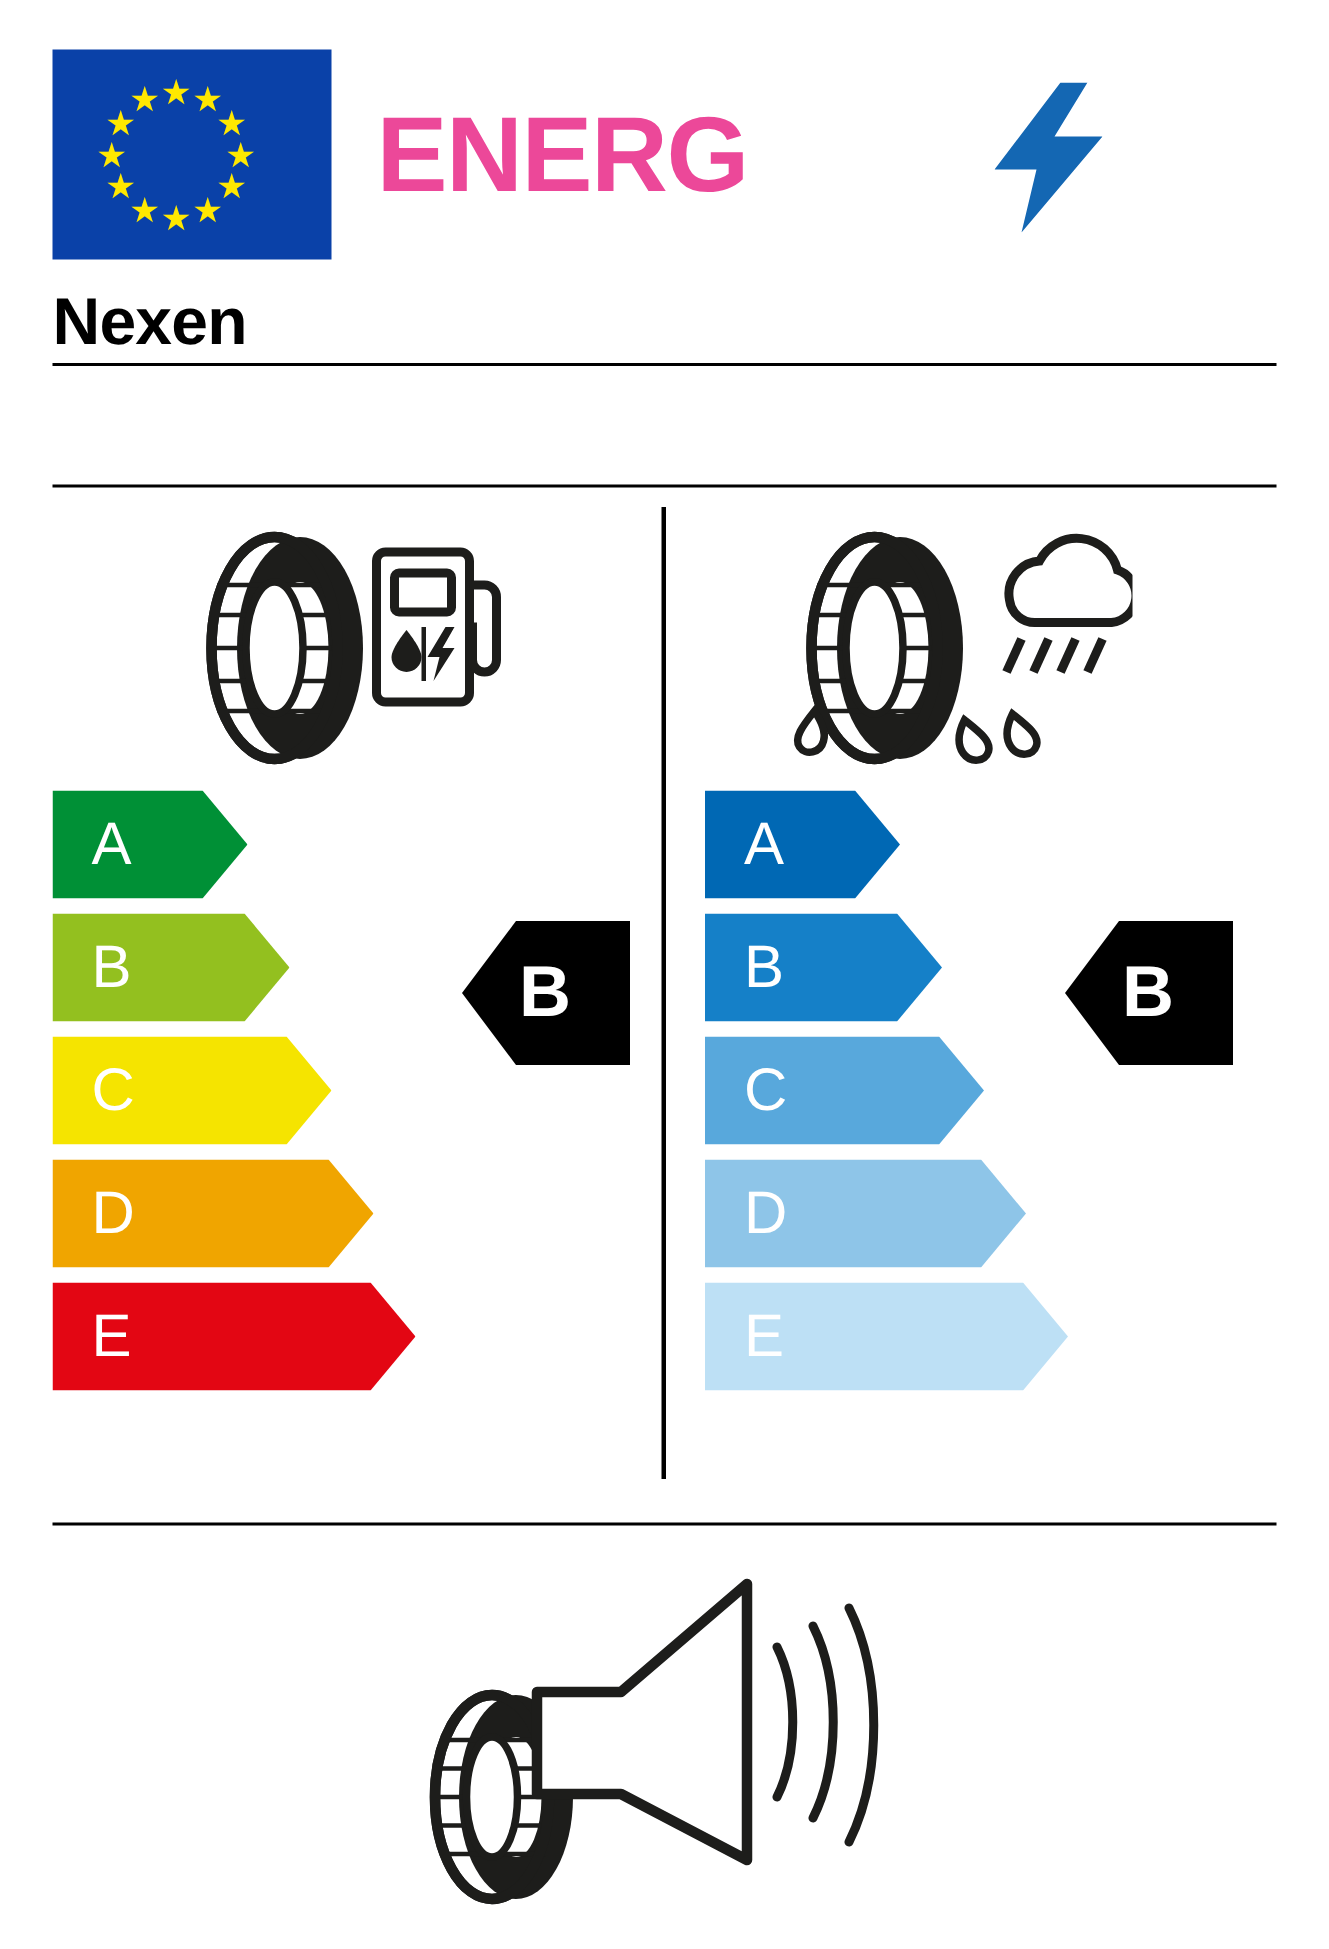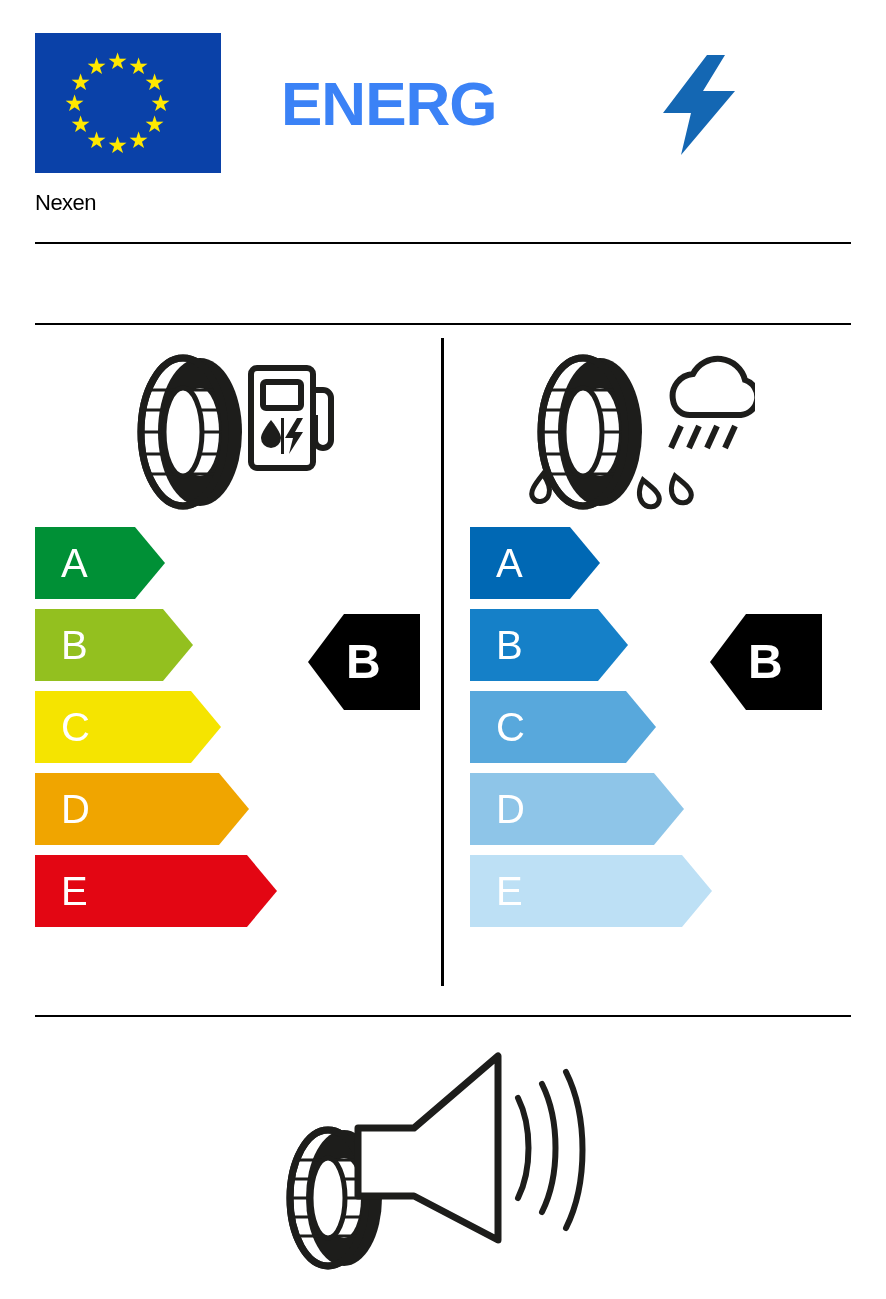--- a/index.html
+++ b/index.html
@@ -31,39 +31,38 @@
     position: absolute;
     color: #ffe800;
     font-size: 23px;
     line-height: 23px;
     width: 23px;
     text-align: center;
   }
   #energ-word {
     position: absolute;
     left: 216px; top: 22px;
-    font-size: 62px;
+    font-size: 71px;
     line-height: 98px;
     font-weight: bold;
-    color: #3b82f6;
+    color: #ec4899;
     letter-spacing: -1px;
     font-family: "Liberation Sans", sans-serif;
-    margin-left: 30px;
   }
   #energ-bolt {
     position: absolute;
     left: 628px; top: 22px;
   }
 
   
   #brand {
     position: absolute;
     left: 35px; top: 190px;
-    font-size: 22px;
-    font-weight: normal;
+    font-size: 44px;
+    font-weight: bold;
     letter-spacing: -0.5px;
   }
   .hrule {
     position: absolute;
     background: #000;
     height: 2px;
   }
   #rule-brand  { left: 35px; top: 242px;  width: 816px; }
   #rule-top    { left: 35px; top: 323px;  width: 816px; }
   #rule-bottom { left: 35px; top: 1015px; width: 816px; }

